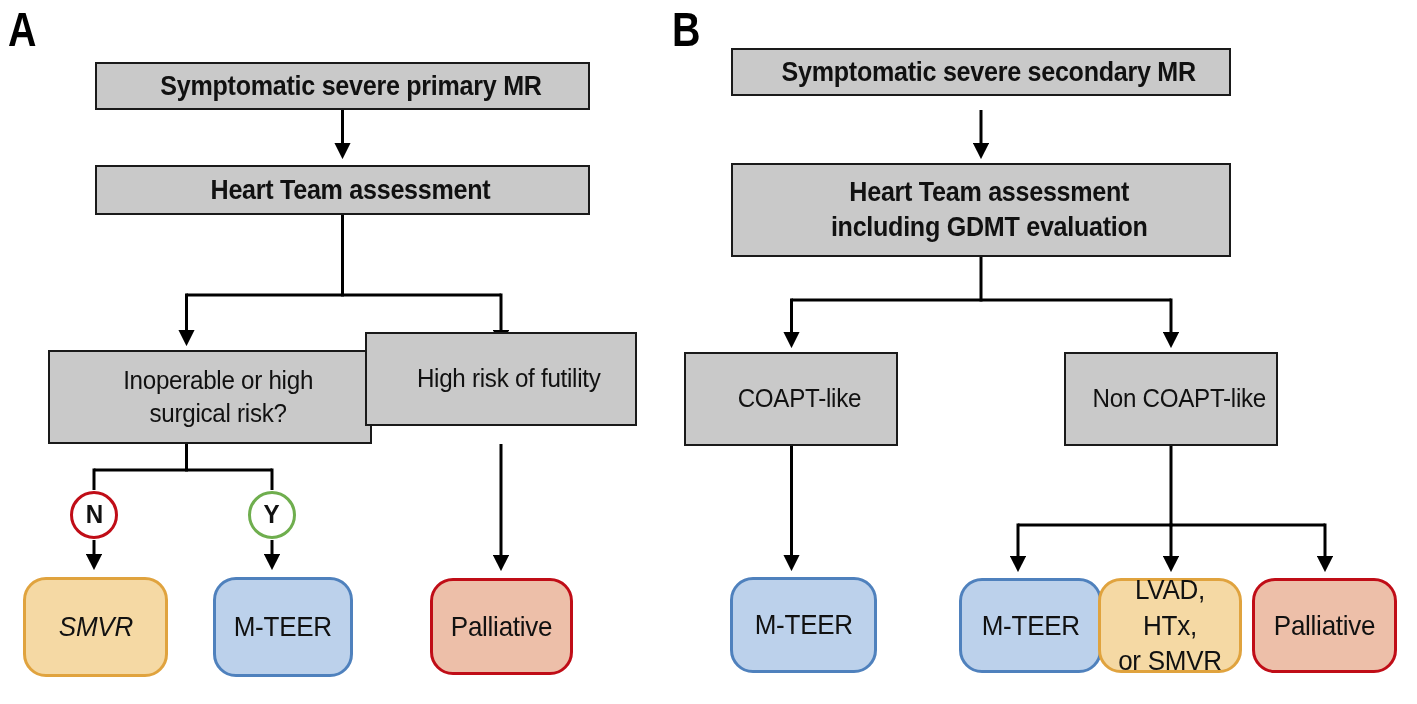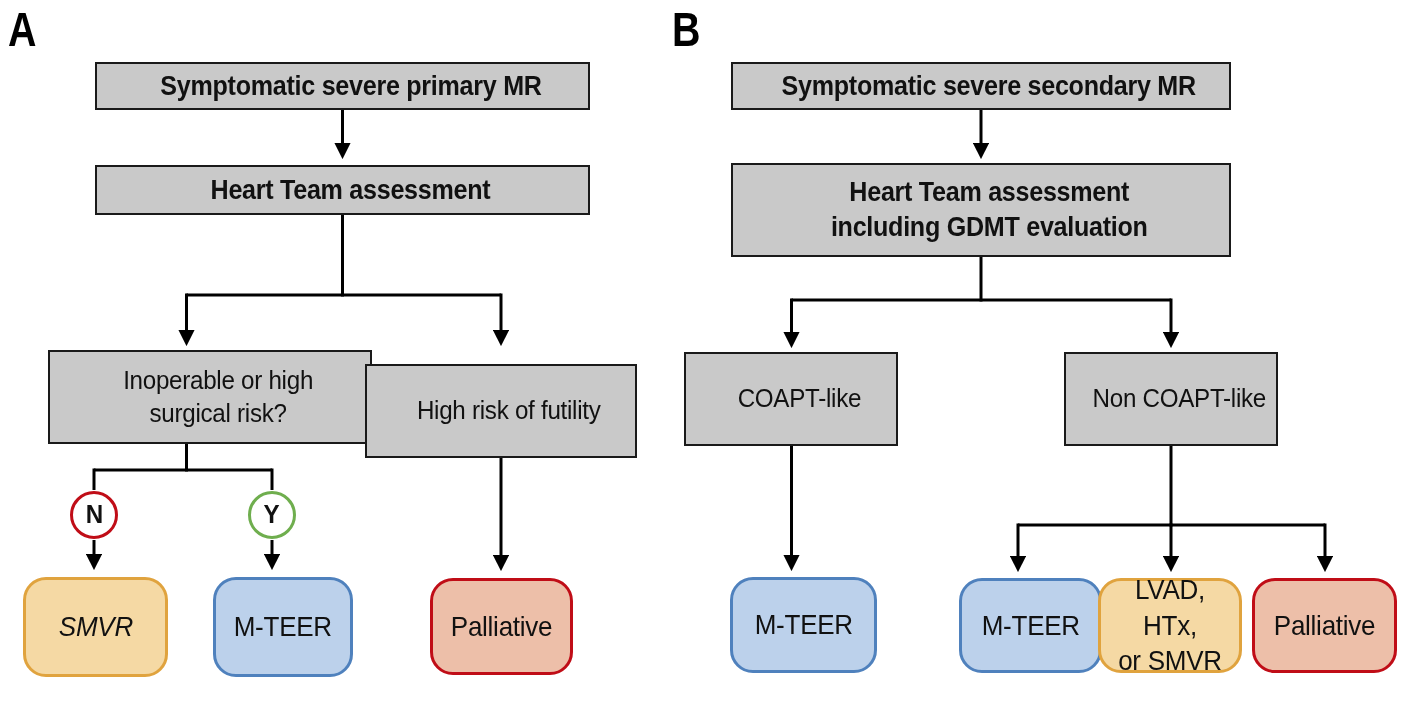--- a/index.html
+++ b/index.html
@@ -133,21 +133,21 @@
 
     <div class="node gray hdr" style="left:95px; top:165px; width:495px; height:50px;">
       <span>Heart Team assessment</span>
     </div>
 
     <div class="node gray q" style="left:48px; top:350px; width:324px; height:94px;">
       <span>Inoperable or high
 surgical risk?</span>
     </div>
 
-    <div class="node gray q" style="left:365px; top:364px; width:272px; height:94px;">
+    <div class="node gray q" style="left:365px; top:332px; width:272px; height:94px;">
       <span>High risk of futility</span>
     </div>
 
     <div class="node circle no" style="left:70px; top:491px; width:48px; height:48px;">
       <span>N</span>
     </div>
 
     <div class="node circle yes" style="left:248px; top:491px; width:48px; height:48px;">
       <span>Y</span>
     </div>
@@ -161,21 +161,21 @@
     </div>
 
     <div class="node salmon outcome" style="left:430px; top:578px; width:143px; height:97px;">
       <span>Palliative</span>
     </div>
   </div>
 
   <div>
     <div class="panel-label" style="left:672px; top:6px;">B</div>
 
-    <div class="node gray hdr" style="left:731px; top:62px; width:500px; height:48px;">
+    <div class="node gray hdr" style="left:731px; top:48px; width:500px; height:48px;">
       <span>Symptomatic severe secondary MR</span>
     </div>
 
     <div class="node gray hdr" style="left:731px; top:163px; width:500px; height:94px;">
       <span>Heart Team assessment
 including GDMT evaluation</span>
     </div>
 
     <div class="node gray q" style="left:684px; top:352px; width:214px; height:94px;">
       <span>COAPT-like</span>

